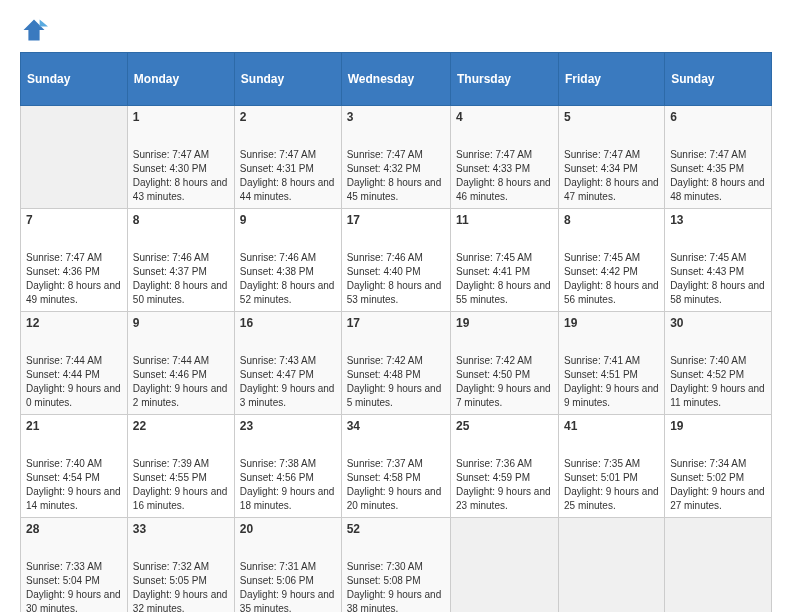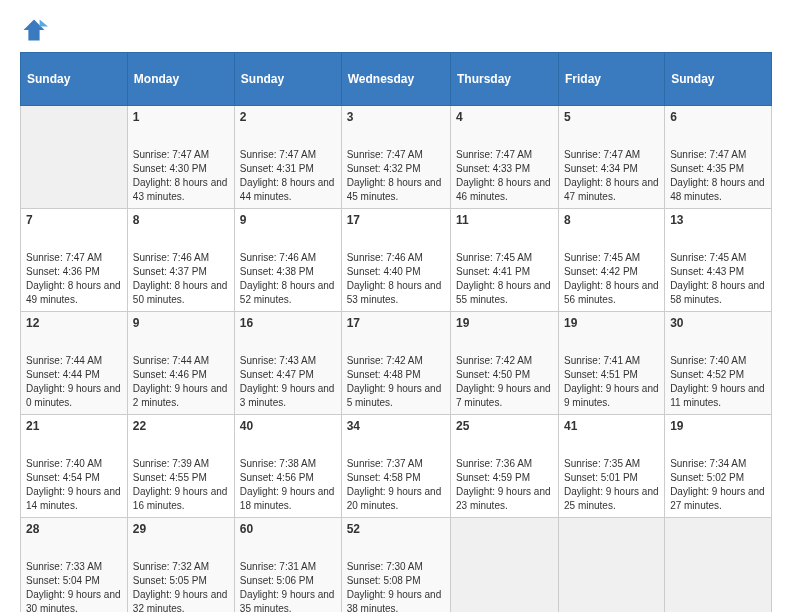--- a/index.html
+++ b/index.html
@@ -217,21 +217,21 @@
         <tr>
           <td>
             <span class="day-number">21</span>
             <div class="day-info">Sunrise: 7:40 AM<br>Sunset: 4:54 PM<br>Daylight: 9 hours and 14 minutes.</div>
           </td>
           <td>
             <span class="day-number">22</span>
             <div class="day-info">Sunrise: 7:39 AM<br>Sunset: 4:55 PM<br>Daylight: 9 hours and 16 minutes.</div>
           </td>
           <td>
-            <span class="day-number">40</span>
+            <span class="day-number">23</span>
             <div class="day-info">Sunrise: 7:38 AM<br>Sunset: 4:56 PM<br>Daylight: 9 hours and 18 minutes.</div>
           </td>
           <td>
             <span class="day-number">34</span>
             <div class="day-info">Sunrise: 7:37 AM<br>Sunset: 4:58 PM<br>Daylight: 9 hours and 20 minutes.</div>
           </td>
           <td>
             <span class="day-number">25</span>
             <div class="day-info">Sunrise: 7:36 AM<br>Sunset: 4:59 PM<br>Daylight: 9 hours and 23 minutes.</div>
           </td>
@@ -243,25 +243,25 @@
             <span class="day-number">19</span>
             <div class="day-info">Sunrise: 7:34 AM<br>Sunset: 5:02 PM<br>Daylight: 9 hours and 27 minutes.</div>
           </td>
         </tr>
         <tr>
           <td>
             <span class="day-number">28</span>
             <div class="day-info">Sunrise: 7:33 AM<br>Sunset: 5:04 PM<br>Daylight: 9 hours and 30 minutes.</div>
           </td>
           <td>
-            <span class="day-number">29</span>
+            <span class="day-number">33</span>
             <div class="day-info">Sunrise: 7:32 AM<br>Sunset: 5:05 PM<br>Daylight: 9 hours and 32 minutes.</div>
           </td>
           <td>
-            <span class="day-number">60</span>
+            <span class="day-number">20</span>
             <div class="day-info">Sunrise: 7:31 AM<br>Sunset: 5:06 PM<br>Daylight: 9 hours and 35 minutes.</div>
           </td>
           <td>
             <span class="day-number">52</span>
             <div class="day-info">Sunrise: 7:30 AM<br>Sunset: 5:08 PM<br>Daylight: 9 hours and 38 minutes.</div>
           </td>
           <td class="empty-cell"></td>
           <td class="empty-cell"></td>
           <td class="empty-cell"></td>
         </tr>

